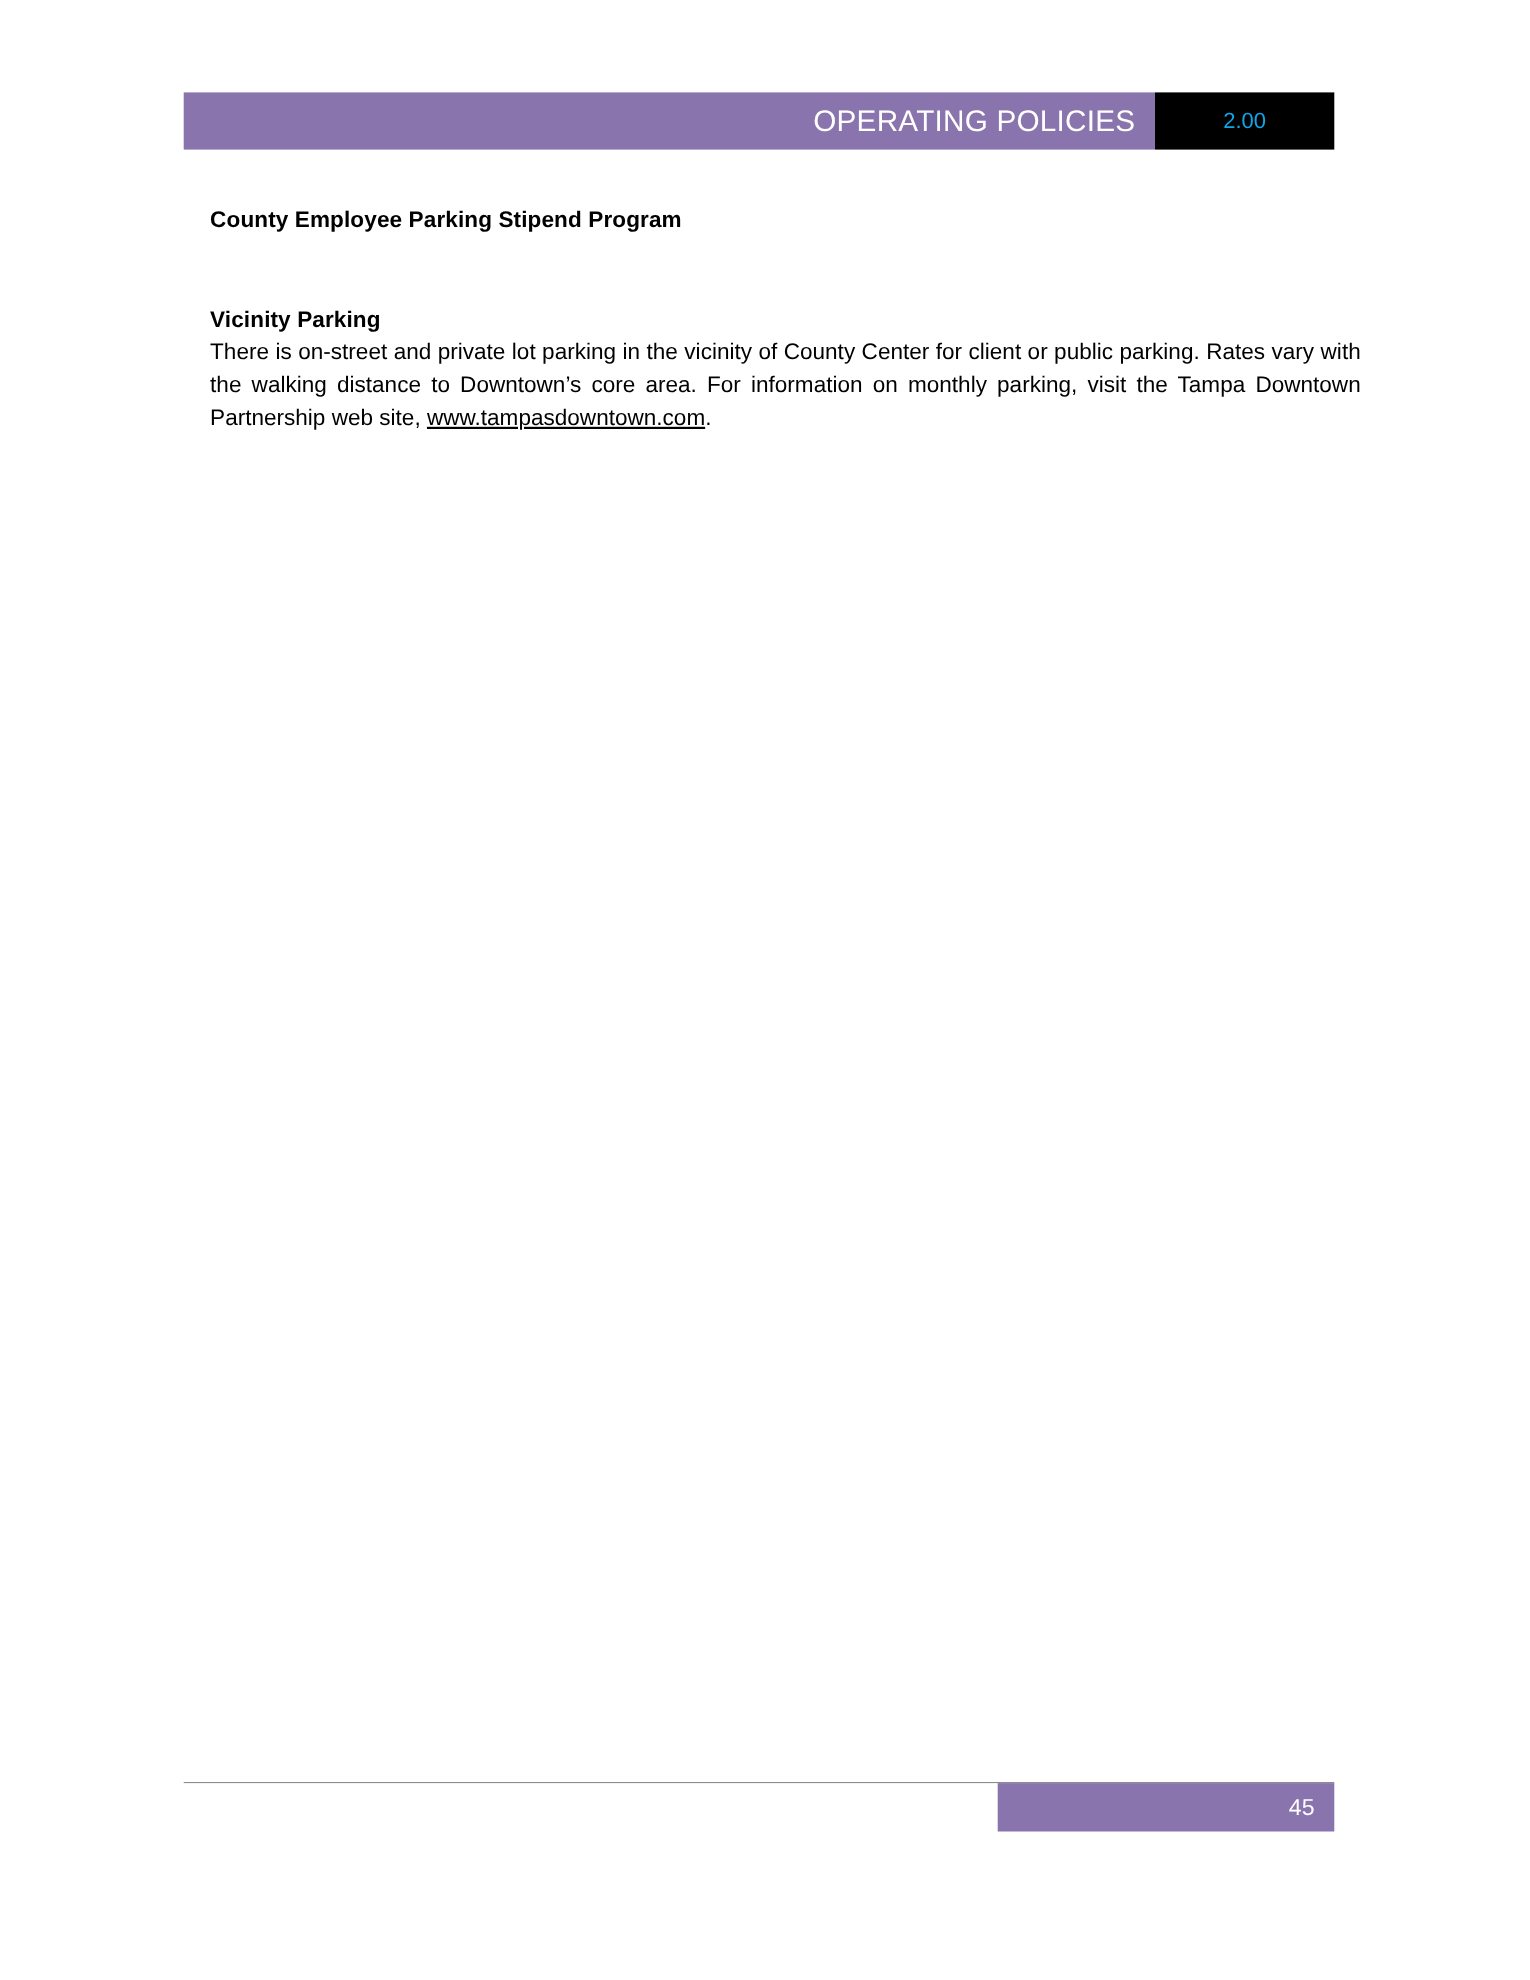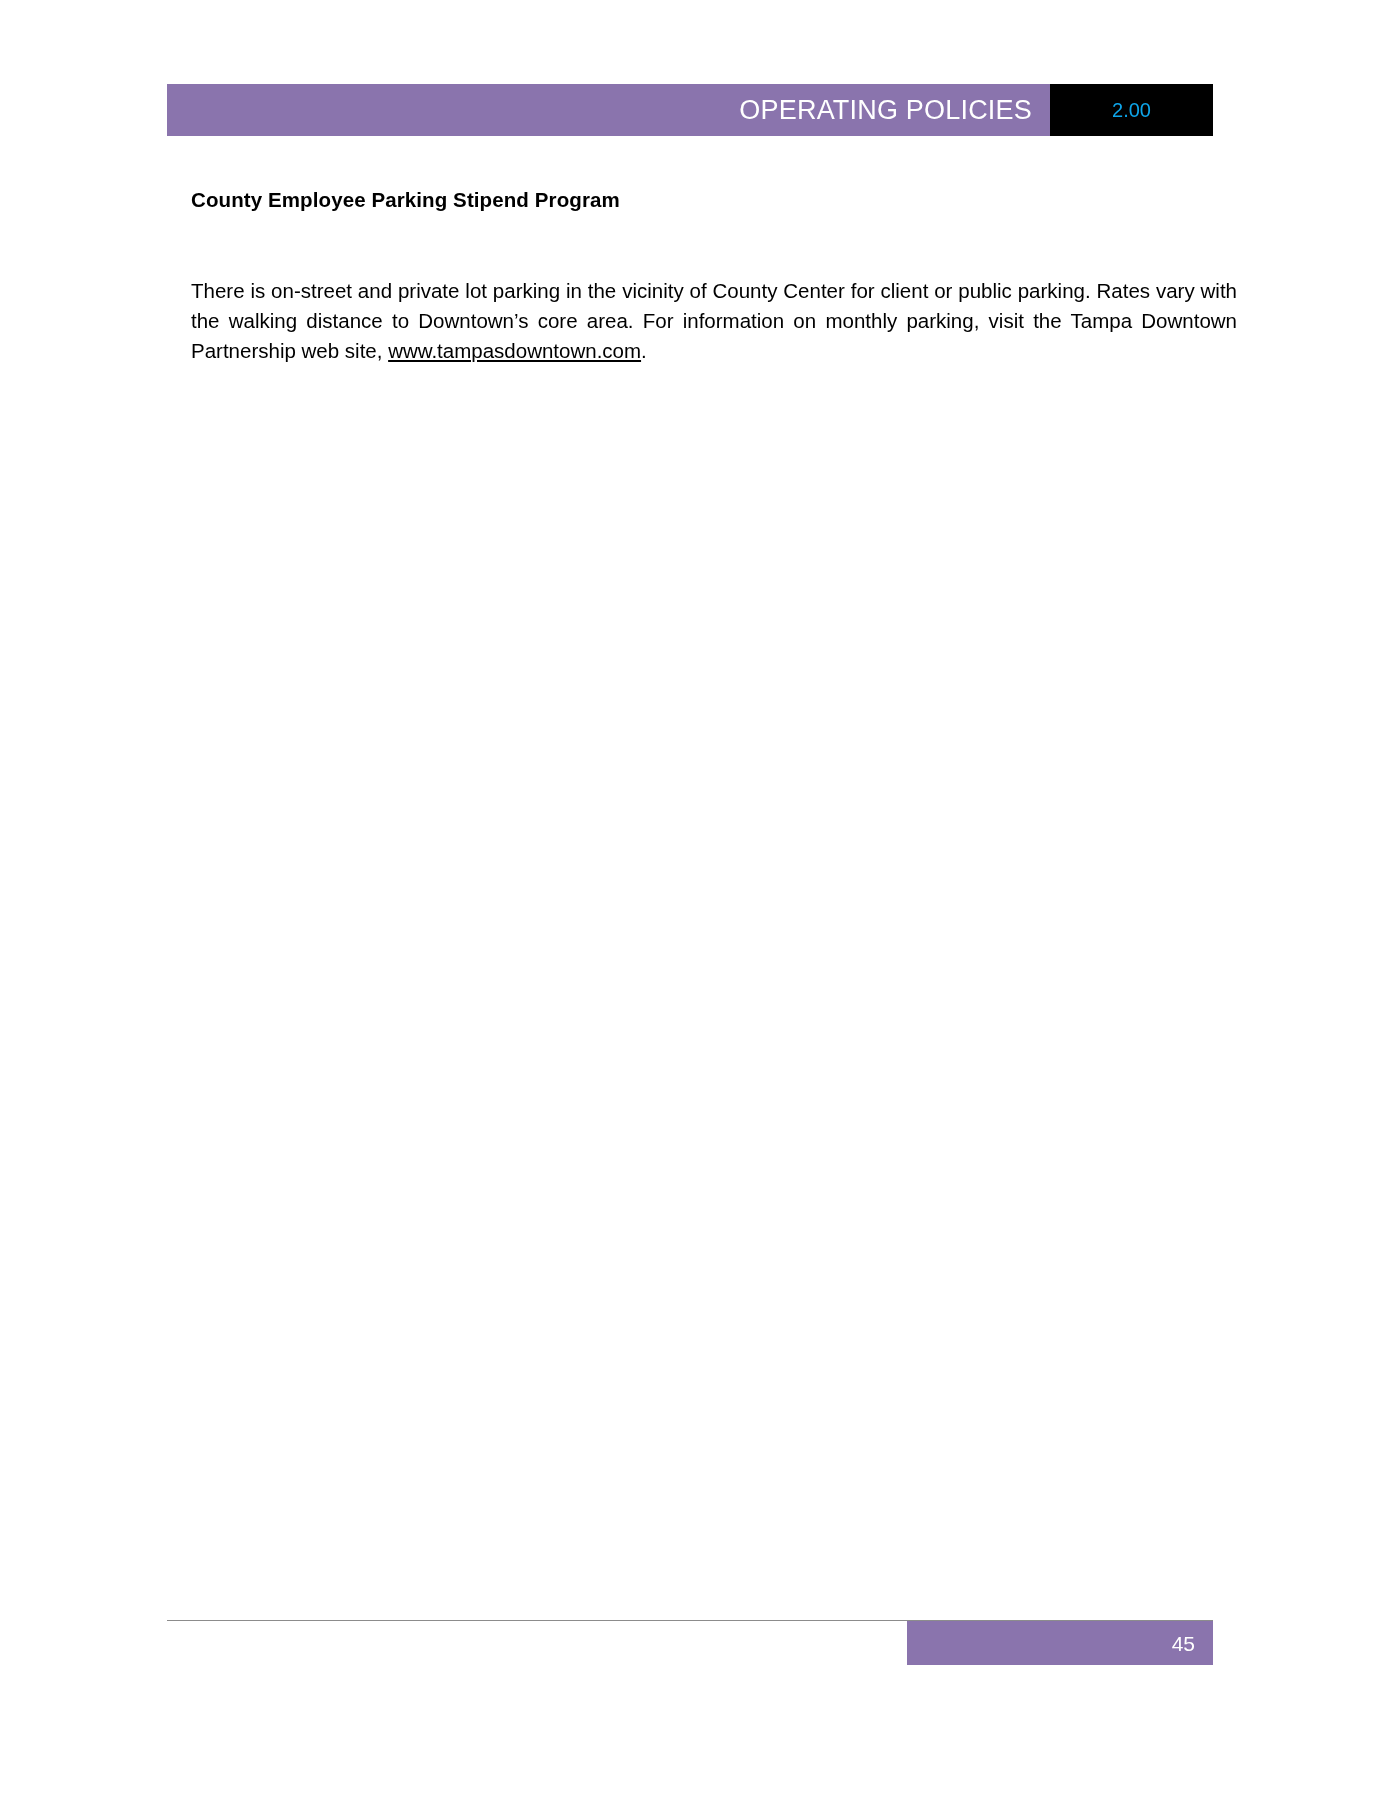--- a/index.html
+++ b/index.html
@@ -142,20 +142,21 @@
     </div>
   </div>
 
   <div class="content">
 
     <h2 class="section-heading">County Employee Parking Stipend Program</h2>
 
 
     <div class="gap-block"></div>
 
+    <h2 class="section-heading">Vicinity Parking</h2>
 
     <p class="body-text"><span>There is on-street and private lot parking in the vicinity of County Center for client or public parking. Rates vary with the walking distance to Downtown’s core area. For information on monthly parking, visit the Tampa Downtown Partnership web site, </span><a class="inline-link" href="#">www.tampasdowntown.com</a><span>.</span></p>
 
   </div>
 
   <div class="footer-rule"></div>
   <div class="footer-badge">
     <span class="footer-page-number">45</span>
   </div>
 

